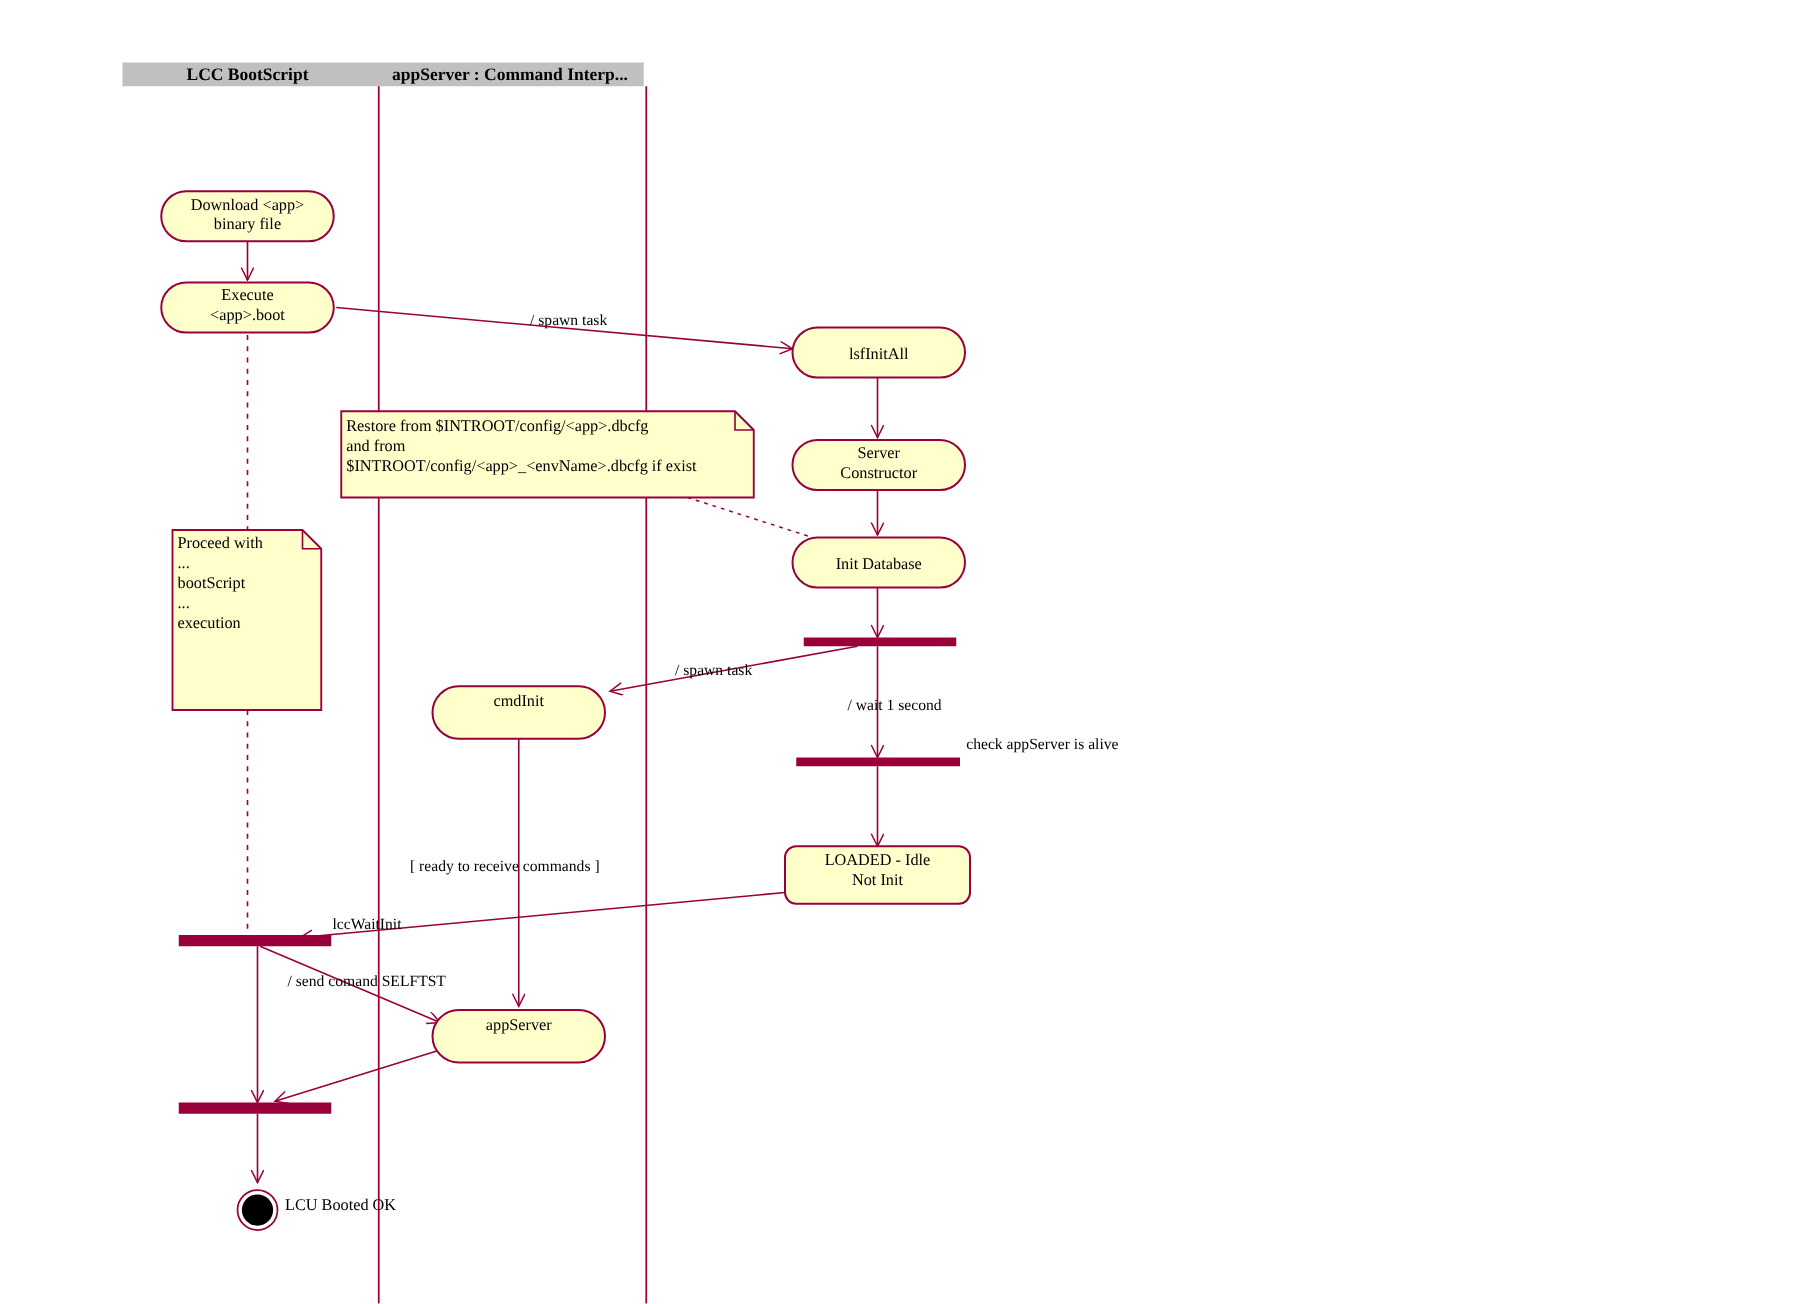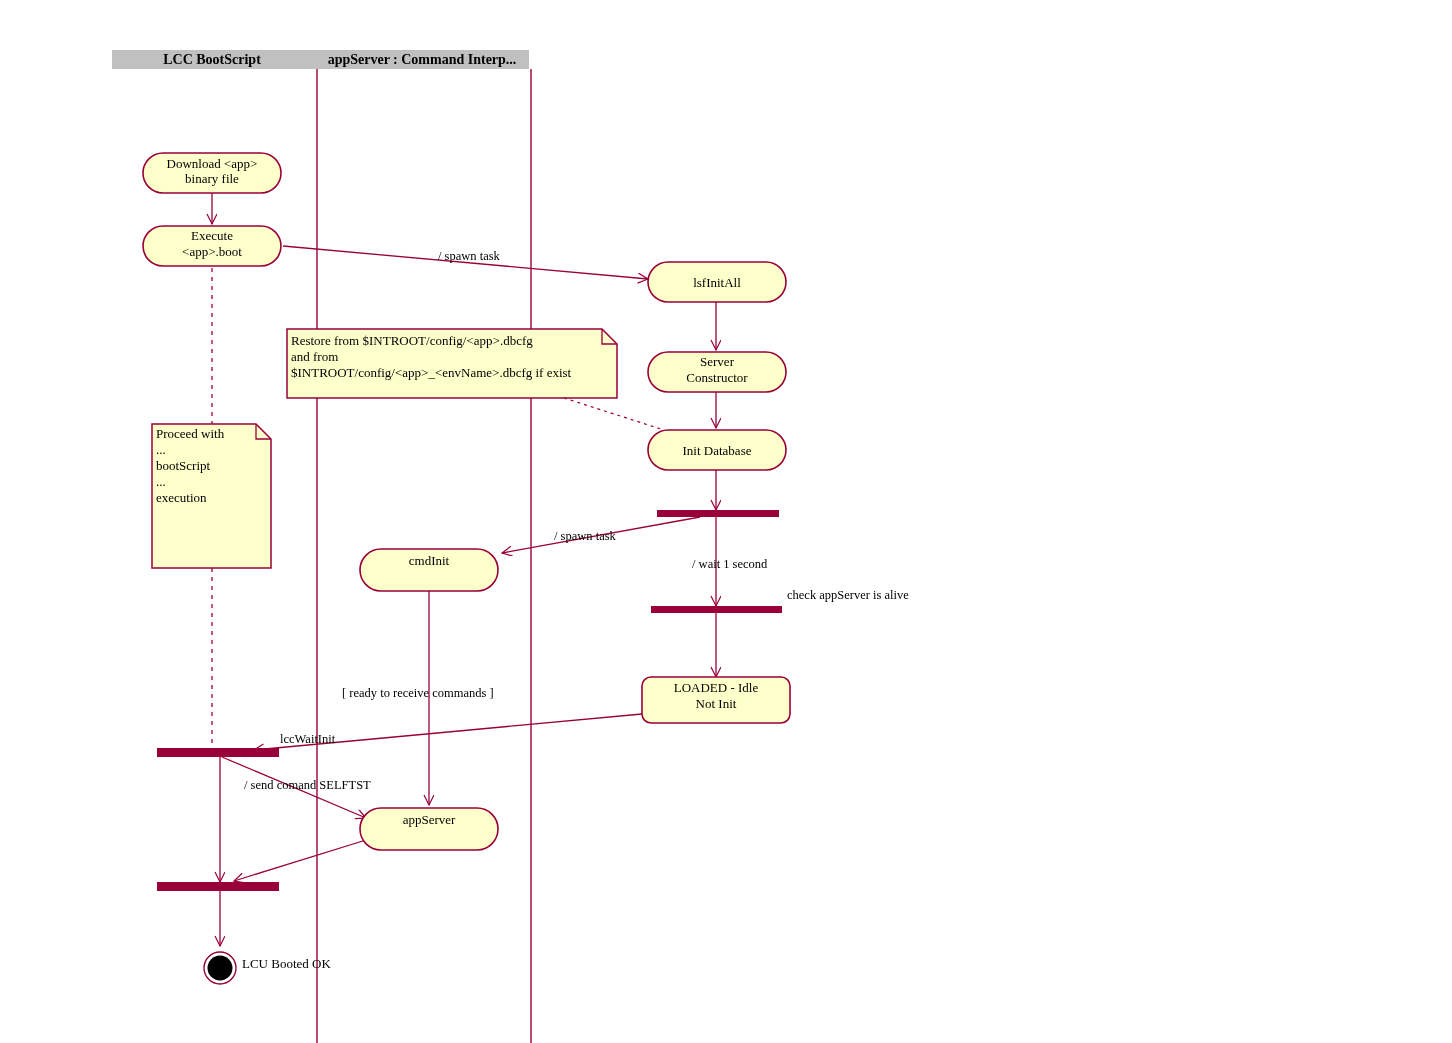--- a/index.html
+++ b/index.html
@@ -9,21 +9,21 @@
   }
   body {
     width: 1452px;
     height: 1043px;
     font-family: "Liberation Serif", serif;
     position: relative;
     overflow: hidden;
   }
   #diagram-root {
     position: absolute;
-    left: 16px; top: 0;
+    left: 2px; top: 0;
     width: 1268px;
     height: 1043px;
     padding-left: 28px;
   }
   svg { display: block; }
   .node-text, .note-text, .edge-label, .swimlane-text, .final-label {
     font-family: "Liberation Serif", serif;
     fill: #000000;
   }
   .node-text { font-size: 13px; text-anchor: middle; }

